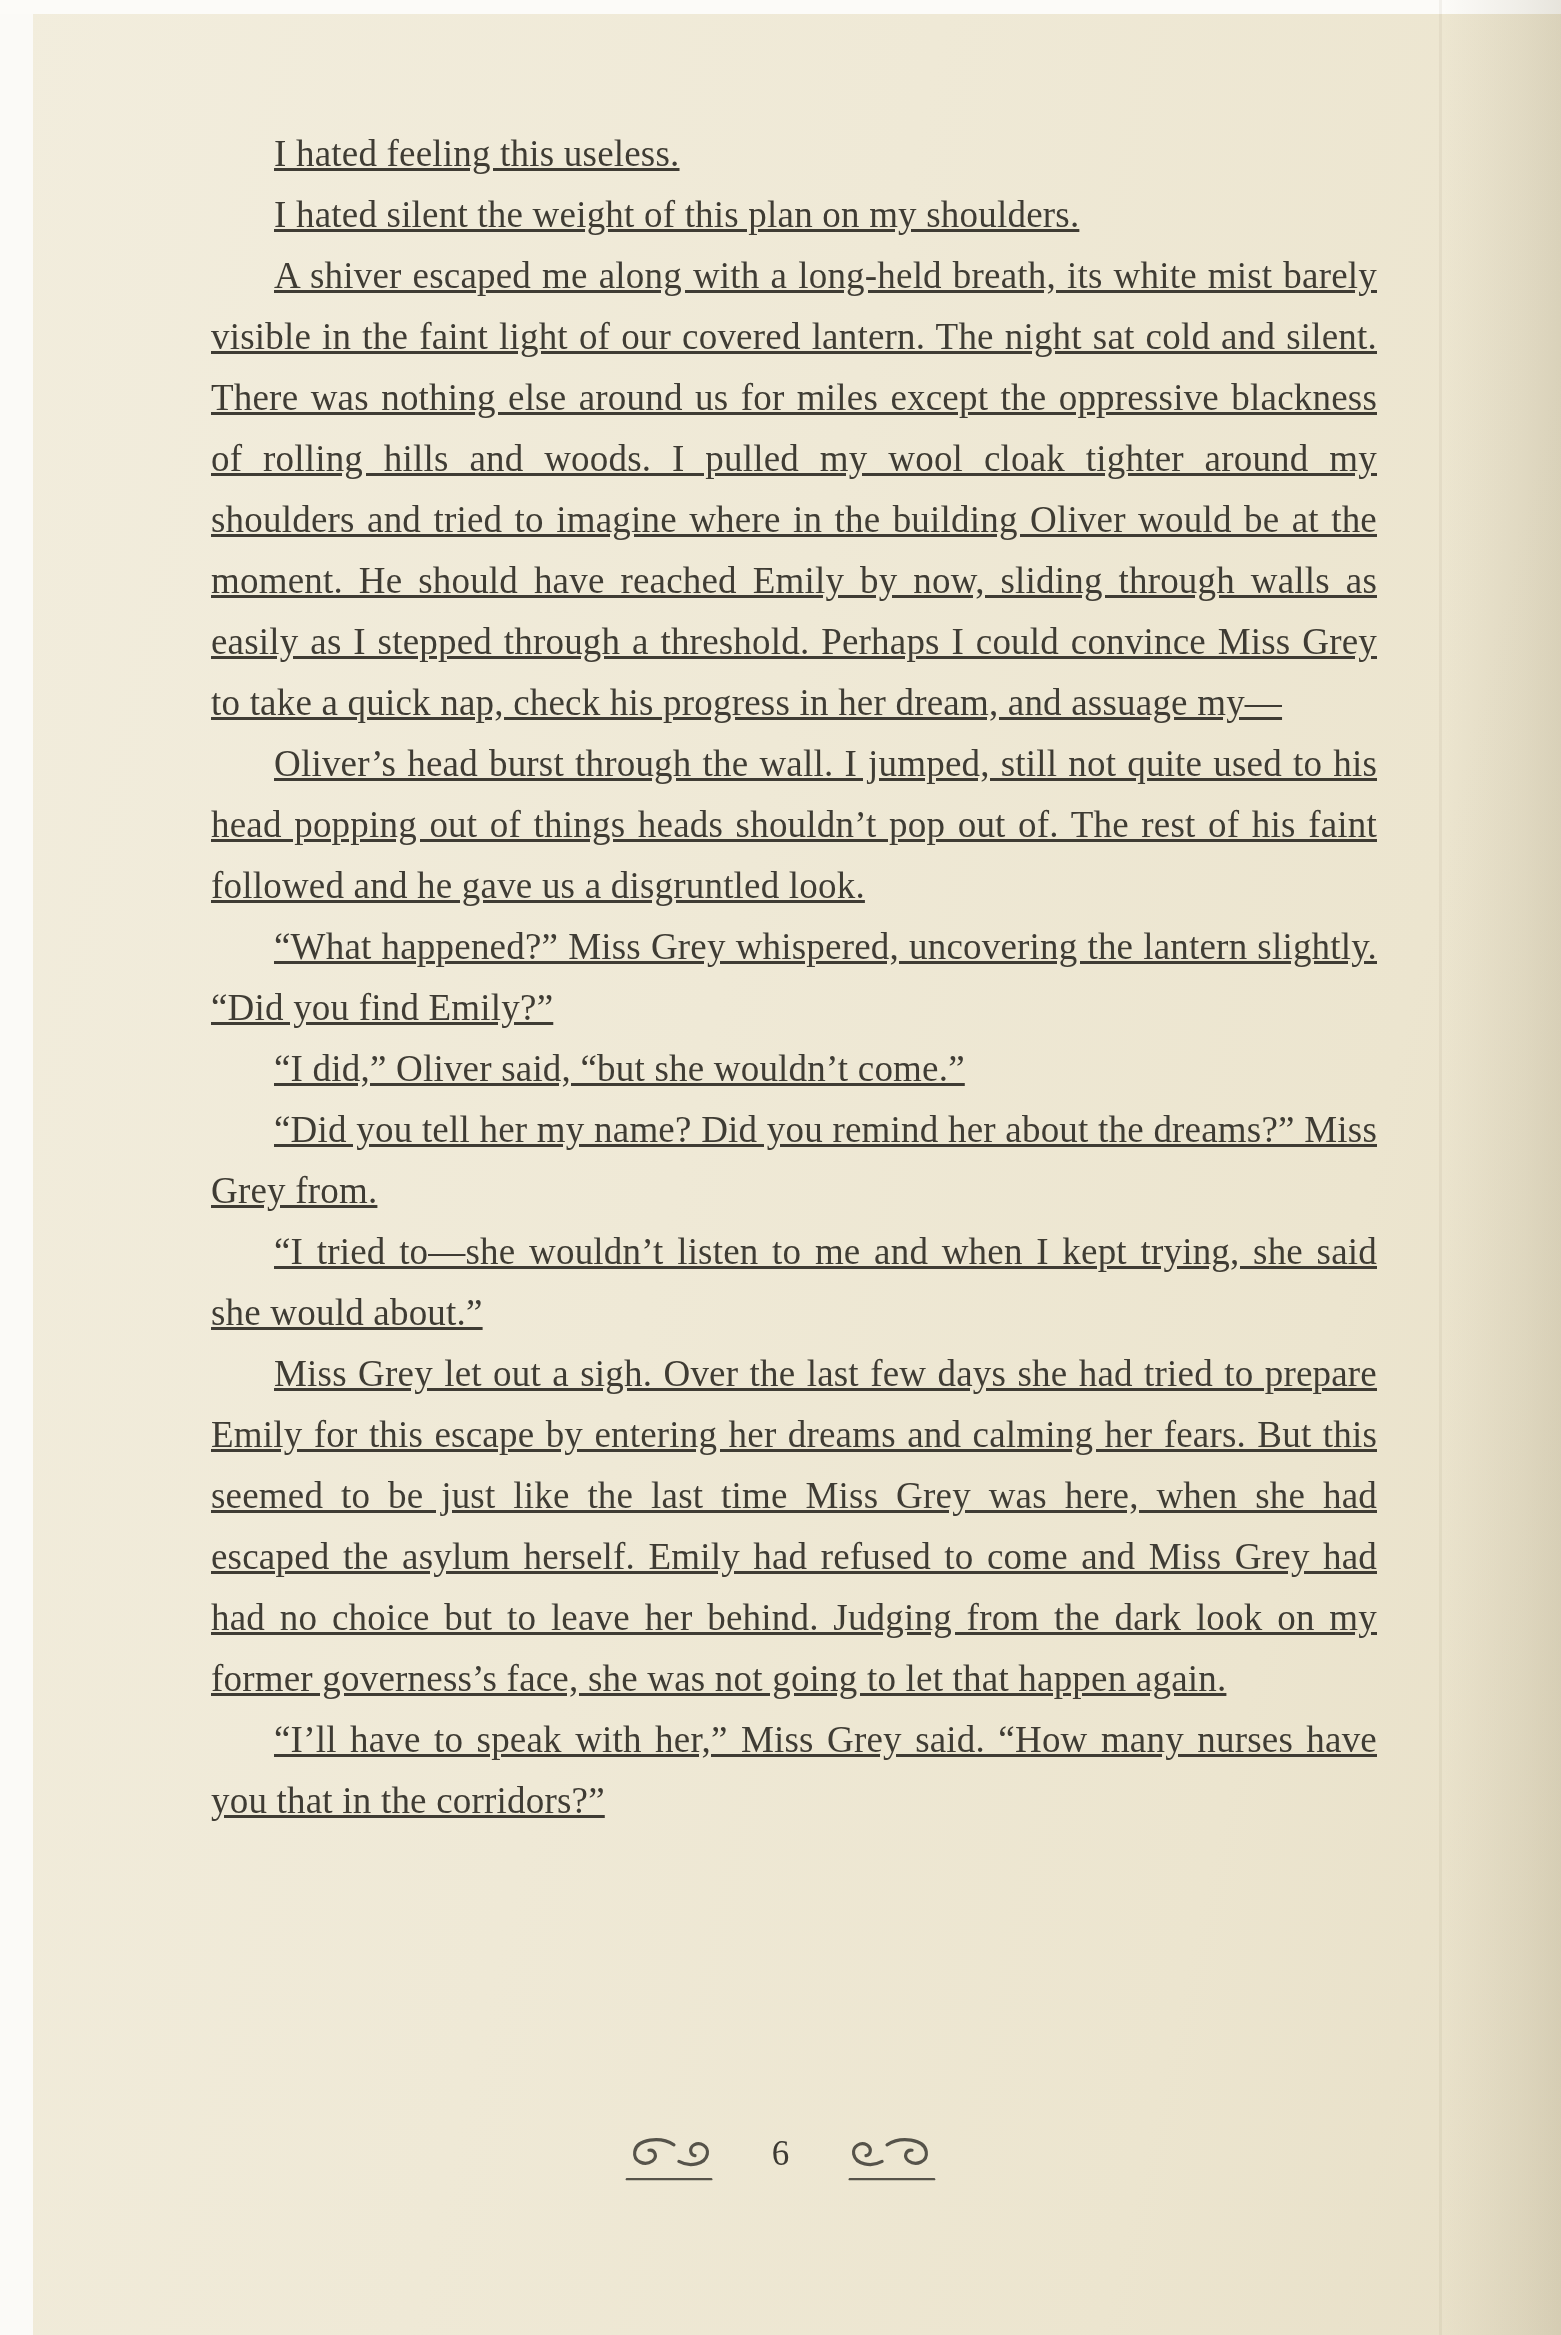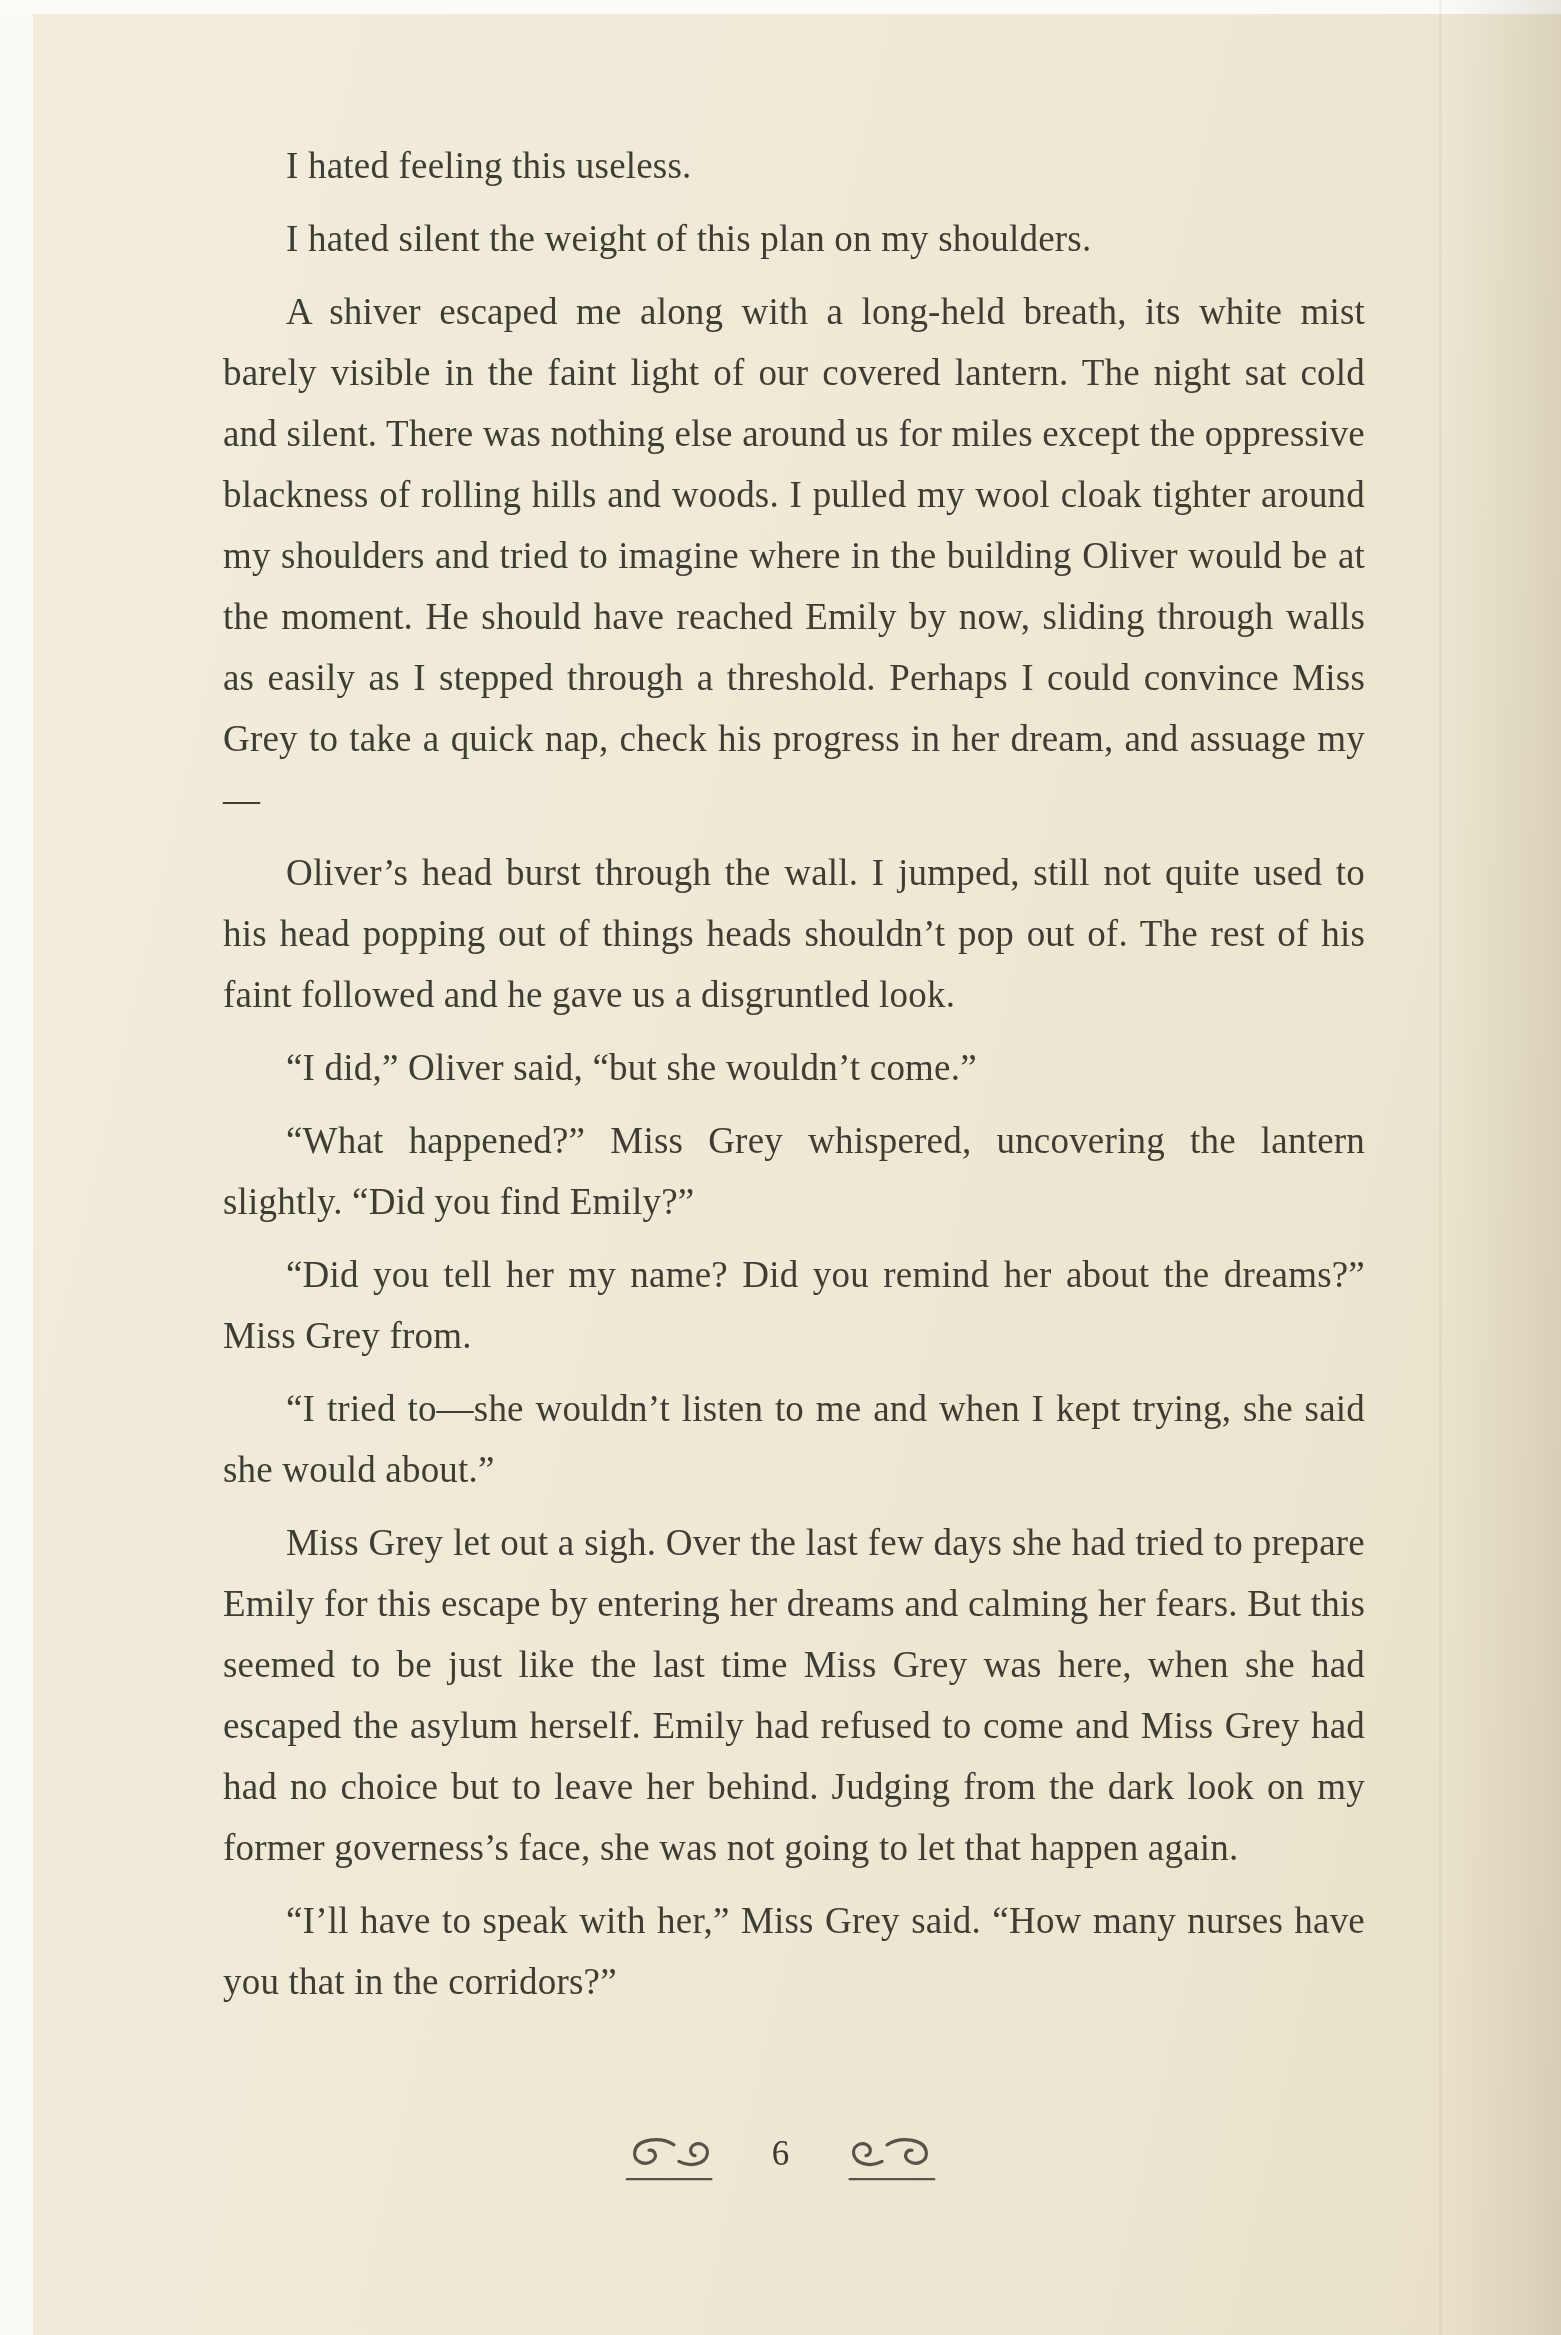--- a/index.html
+++ b/index.html
@@ -49,23 +49,24 @@
     position: absolute;
     left: 211px;
     top: 123px;
     width: 1166px;
     color: #3f3c34;
     font-size: 37px;
     line-height: 61px;
     letter-spacing: 0.2px;
   }
   .text-block p {
-    margin: 12px;
+    margin: 0;
     text-align: justify;
     text-indent: 63px;
+    text-decoration: underline;
   }
   .footer {
     position: absolute;
     top: 2135px;
     left: 0;
     width: 100%;
     display: flex;
     justify-content: center;
     align-items: center;
     gap: 45px;
@@ -104,22 +105,22 @@
   <div class="edge-left"></div>
   <div class="edge-top"></div>
   <div class="edge-right-shade"></div>
   <div class="crease"></div>
 
   <div class="text-block">
     <p>I hated feeling this useless.</p>
     <p>I hated silent the weight of this plan on my shoulders.</p>
     <p>A shiver escaped me along with a long-held breath, its white mist barely visible in the faint light of our covered lantern. The night sat cold and silent. There was nothing else around us for miles except the oppressive blackness of rolling hills and woods. I pulled my wool cloak tighter around my shoulders and tried to imagine where in the building Oliver would be at the moment. He should have reached Emily by now, sliding through walls as easily as I stepped through a threshold. Perhaps I could convince Miss Grey to take a quick nap, check his progress in her dream, and assuage my—</p>
     <p>Oliver’s head burst through the wall. I jumped, still not quite used to his head popping out of things heads shouldn’t pop out of. The rest of his faint followed and he gave us a disgruntled look.</p>
+    <p>“What happened?” Miss Grey whispered, uncovering the lantern slightly. “Did you find Emily?”</p>
     <p>“I did,” Oliver said, “but she wouldn’t come.”</p>
-    <p>“What happened?” Miss Grey whispered, uncovering the lantern slightly. “Did you find Emily?”</p>
     <p>“Did you tell her my name? Did you remind her about the dreams?” Miss Grey from.</p>
     <p>“I tried to—she wouldn’t listen to me and when I kept trying, she said she would about.”</p>
     <p>Miss Grey let out a sigh. Over the last few days she had tried to prepare Emily for this escape by entering her dreams and calming her fears. But this seemed to be just like the last time Miss Grey was here, when she had escaped the asylum herself. Emily had refused to come and Miss Grey had had no choice but to leave her behind. Judging from the dark look on my former governess’s face, she was not going to let that happen again.</p>
     <p>“I’ll have to speak with her,” Miss Grey said. “How many nurses have you that in the corridors?”</p>
   </div>
 
   <div class="footer">
     <span class="ornament">
       <svg viewBox="0 0 112 52" xmlns="http://www.w3.org/2000/svg" aria-hidden="true">
         <path class="orn-stroke" d="M58 10 C44 1 20 4 18 17 C16.5 27 28 32 36 26.5 C41.5 22.5 39 14.5 32.5 15.5"></path>

